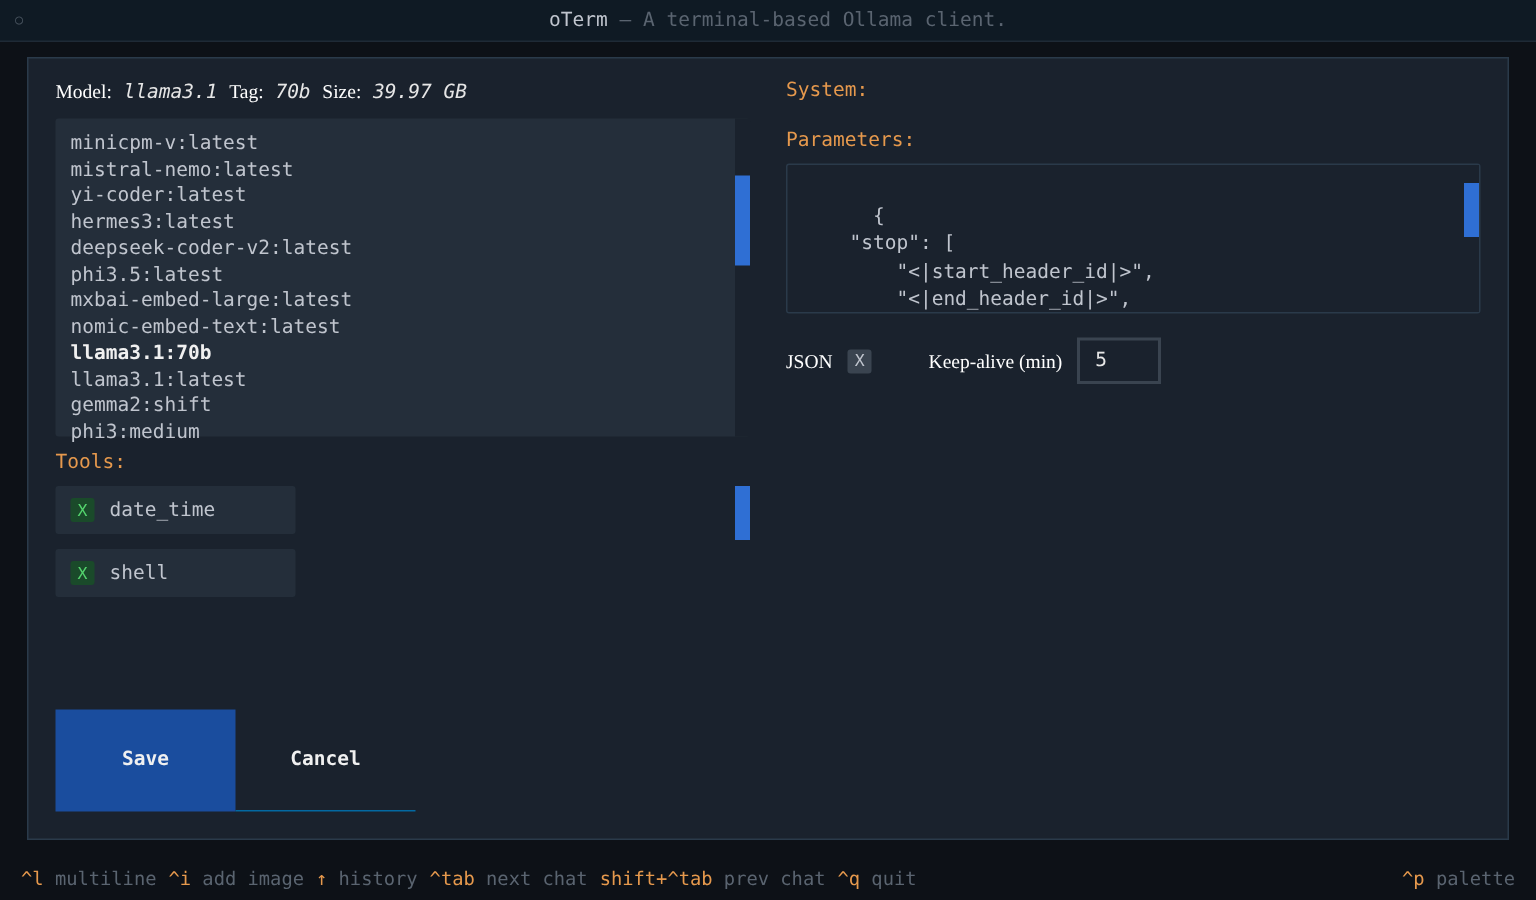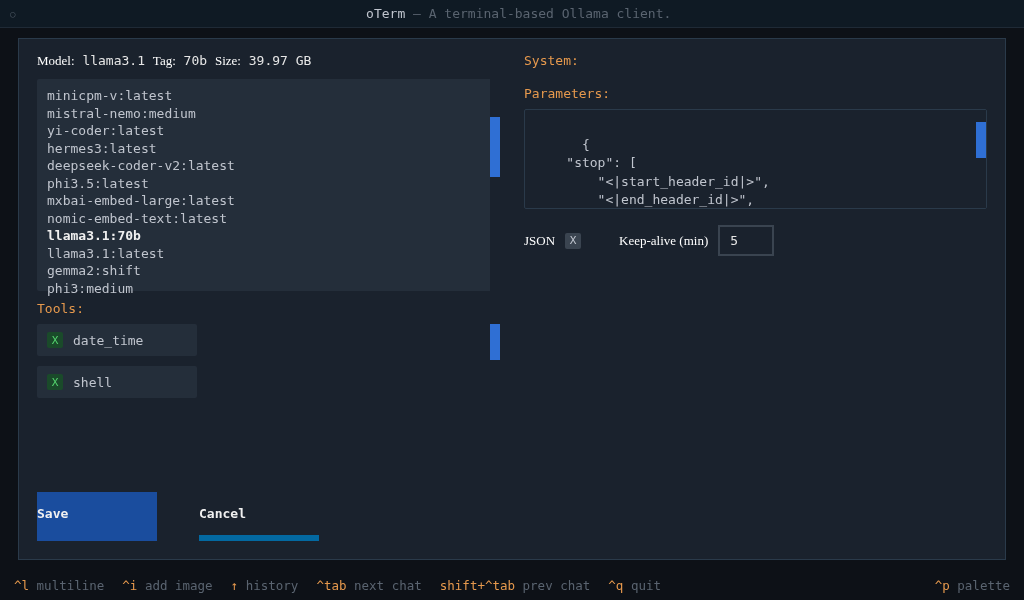--- a/index.html
+++ b/index.html
@@ -25,21 +25,21 @@
     position: absolute;
     top: 38px; left: 18px; right: 18px; bottom: 40px;
     border: 1px solid #2a3a4a;
     background: #1a222d;
     padding: 14px 18px 18px 18px;
     display: flex;
     gap: 24px;
   }
   .col { flex: 1; display: flex; flex-direction: column; }
   .label-orange { color: #ffffff; font-family: Liberation Serif, serif; }
-  .label-white { color: #e6e6e6; }
+  .label-white { color: #e6e6e6; font-style: italic; }
   .meta-row { margin-bottom: 10px; }
   .listbox {
     position: relative;
     background: #242e3a;
     padding: 8px 10px;
     height: 212px;
     border-radius: 2px;
   }
   .list-item { color: #c0c5ce; line-height: 1.35; cursor: pointer; }
   .list-item.selected { font-weight: bold; color: #f0f0f0; }
@@ -74,27 +74,28 @@
     padding-right: 24px;
   }
   .tools-wrap .scrollbar { height: 90px; top: 0; }
   .tools-wrap .scrollbar .thumb { top: 0; height: 36px; }
   .btn-row {
     display: flex; margin-top: auto;
     padding-top: 20px;
   }
   .btn {
     flex: 0 0 120px;
-    padding: 14px 0;
+    text-align: center;
+    padding: 26px 0;
     font-weight: bold;
     color: #f0f0f0;
     cursor: pointer;
   }
   .btn.primary { background: #1a4d9e; }
-  .btn.secondary { background: transparent; border-bottom: 6px solid #0369a1; margin-left: 42px; }
+  .btn.secondary { background: transparent; border-bottom: 1px solid #0369a1; }
 
   .system-box {
     border: 2px solid #2f6fd4;
     background: #1a222d;
     border-radius: 2px;
     padding: 6px;
     height: 106px;
     position: relative;
   }
   .system-box .line {
@@ -125,21 +126,21 @@
   }
 
   .footer {
     position: absolute;
     left: 0; right: 0; bottom: 0;
     height: 30px;
     display: flex; align-items: center;
     padding: 0 14px;
     background: #0d1117;
     color: #5a6470;
-    gap: 18px;
+    gap: 8px;
     font-size: 12.5px;
   }
   .footer .key { color: #e6994d; }
   .footer .spacer { flex: 1; }
 </style>
 </head>
 <body>
 
 <div class="titlebar">
   <span class="titlebar-dot">○</span>
@@ -155,21 +156,21 @@
       <span class="label-orange">Model:</span>
       <span class="label-white">llama3.1</span>
       <span class="label-orange">Tag:</span>
       <span class="label-white">70b</span>
       <span class="label-orange">Size:</span>
       <span class="label-white">39.97 GB</span>
     </div>
 
     <div class="listbox" id="model-list">
       <div class="list-item">minicpm-v:latest</div>
-        <div class="list-item">mistral-nemo:medium</div>
+        <div class="list-item">mistral-nemo:latest</div>
         <div class="list-item">yi-coder:latest</div>
         <div class="list-item">hermes3:latest</div>
         <div class="list-item">deepseek-coder-v2:latest</div>
         <div class="list-item">phi3.5:latest</div>
         <div class="list-item">mxbai-embed-large:latest</div>
         <div class="list-item">nomic-embed-text:latest</div>
         <div class="list-item selected">llama3.1:70b</div>
         <div class="list-item">llama3.1:latest</div>
         <div class="list-item">gemma2:shift</div>
         <div class="list-item">phi3:medium</div>

